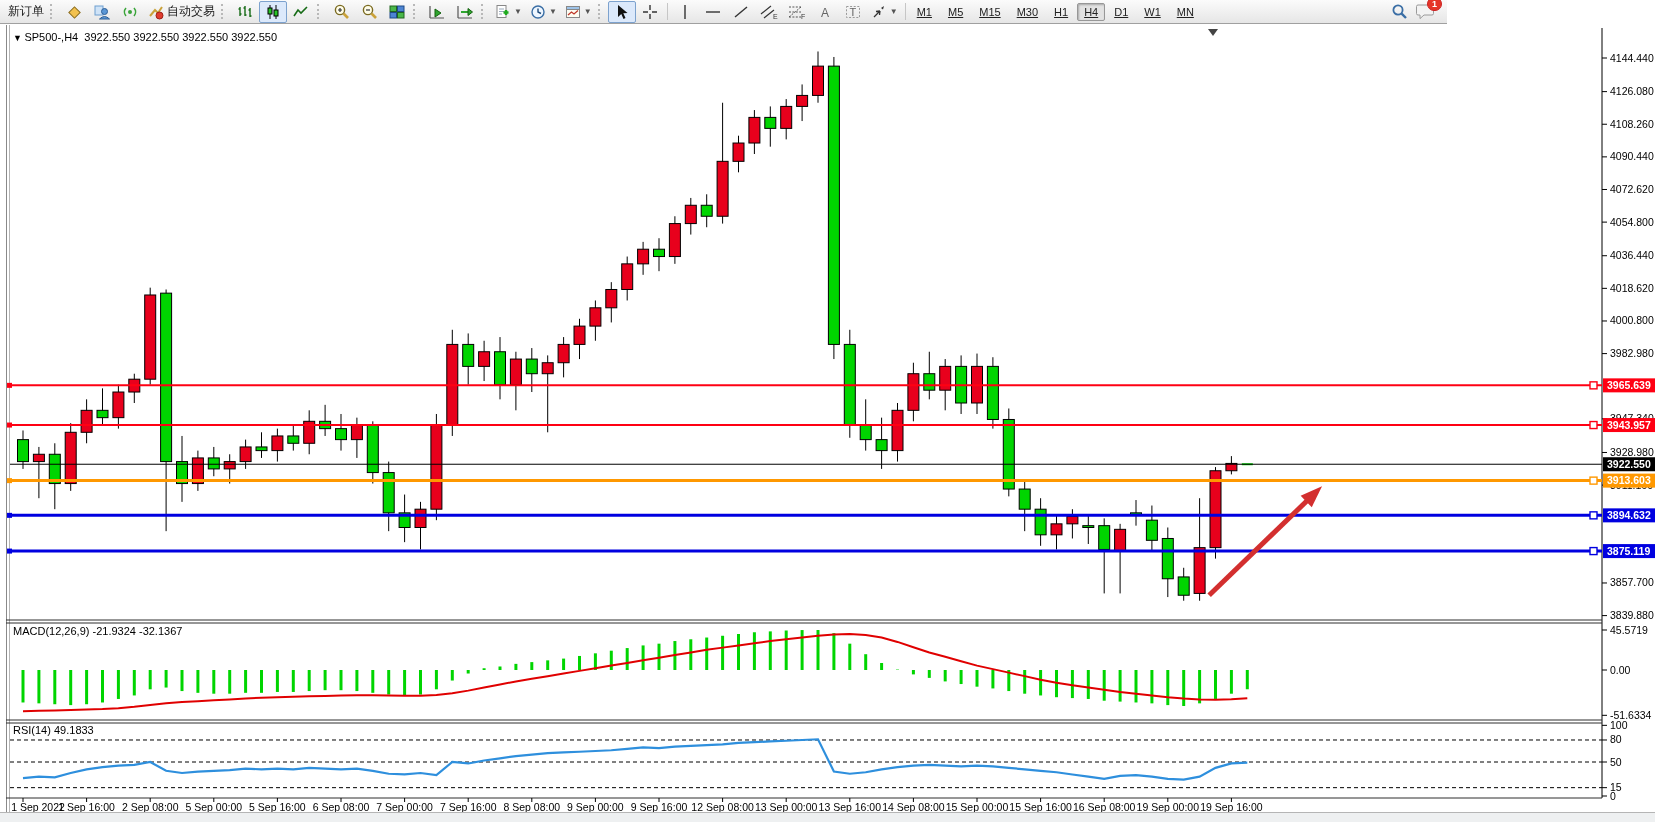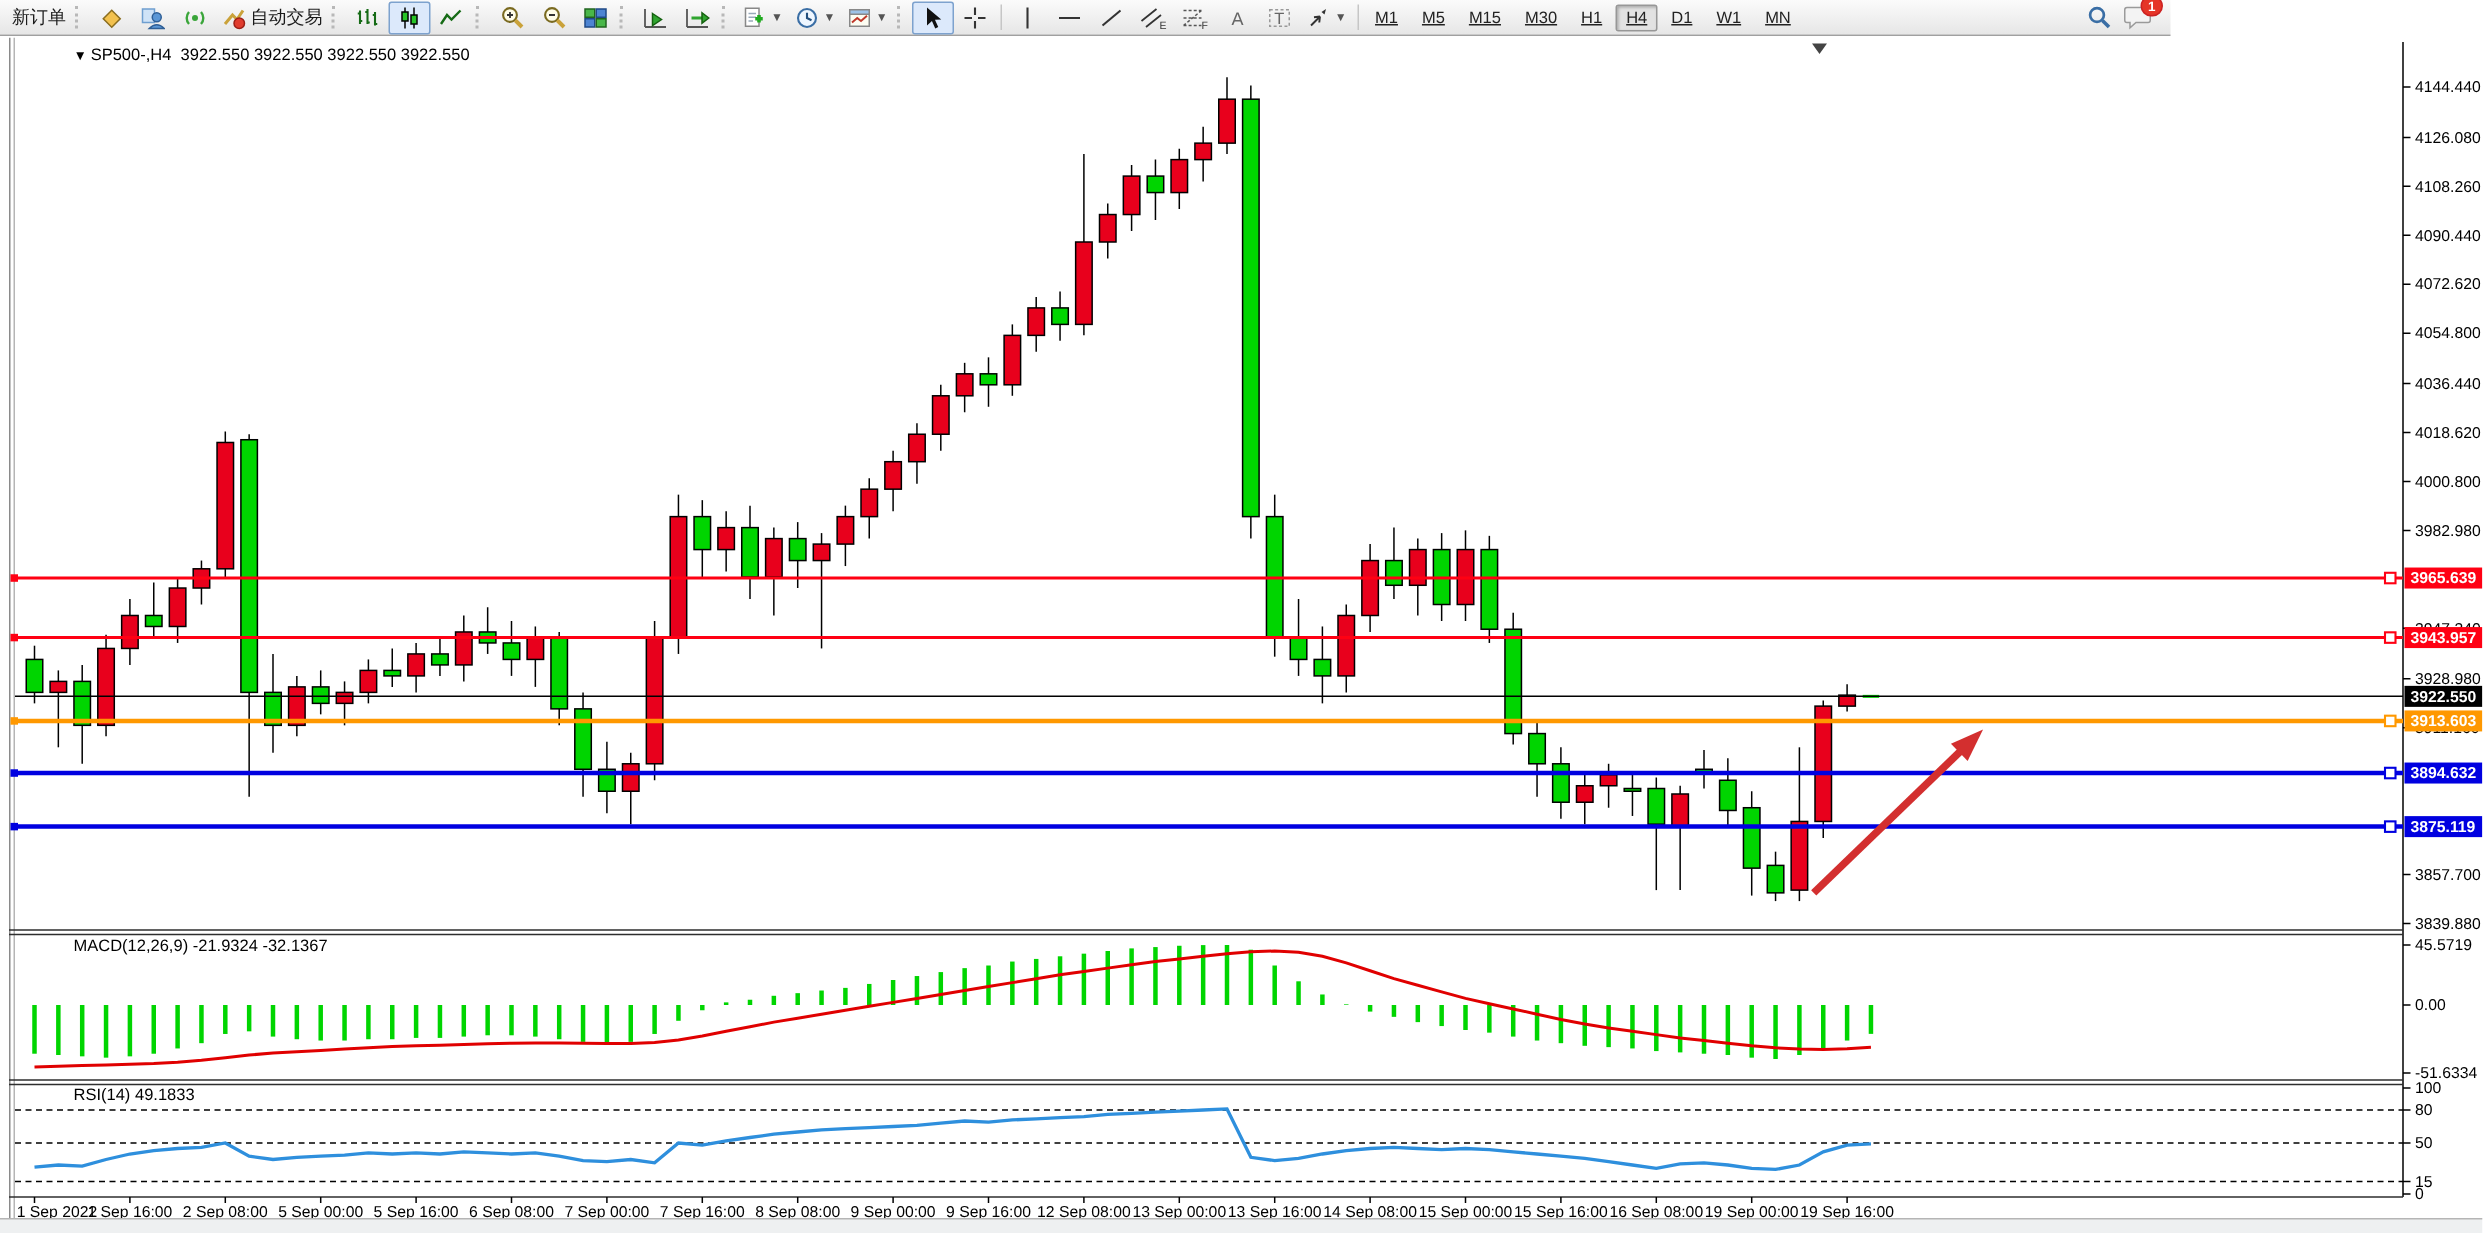--- a/index.html
+++ b/index.html
@@ -18,21 +18,21 @@
   .tf{font-size:11px;color:#222;padding:2px 6px;margin:0 1px;border:1px solid transparent;border-radius:2px;text-decoration:underline;}
   .tf.active{background:#e2e2e2;border:1px solid #979797;box-shadow:inset 1px 1px 2px rgba(0,0,0,.25);}
   .toolbar-right{margin-left:auto;display:flex;align-items:center;gap:8px;padding-right:8px;}
   .chatwrap{position:relative;}
   .badge{position:absolute;top:-6px;right:-7px;background:#e53528;color:#fff;border-radius:8px;
          font-size:9px;font-weight:bold;padding:0 4px;height:12px;line-height:12px;border:1px solid #c22;}
   
   .chart-area{position:absolute;left:0;top:25px;width:1655px;height:787px;background:#fff;}
   #chart-svg{position:absolute;left:0;top:0;}
   svg text{font-family:"Liberation Sans",sans-serif;}
-  .overlay-label{position:absolute;font-size:11px;color:#000;z-index:3;white-space:pre;margin-left:36px;}
+  .overlay-label{position:absolute;font-size:11px;color:#000;z-index:3;white-space:pre;}
   .bottom-strip{position:absolute;left:0;top:812px;width:1655px;height:10px;background:#eef0f1;border-top:1px solid #b5b5b5;}
   .ico{display:block;}
 </style>
 </head>
 <body>
 
 <div class="toolbar">
   <div class="tbtn">
     <span>新订单</span>
   </div>

